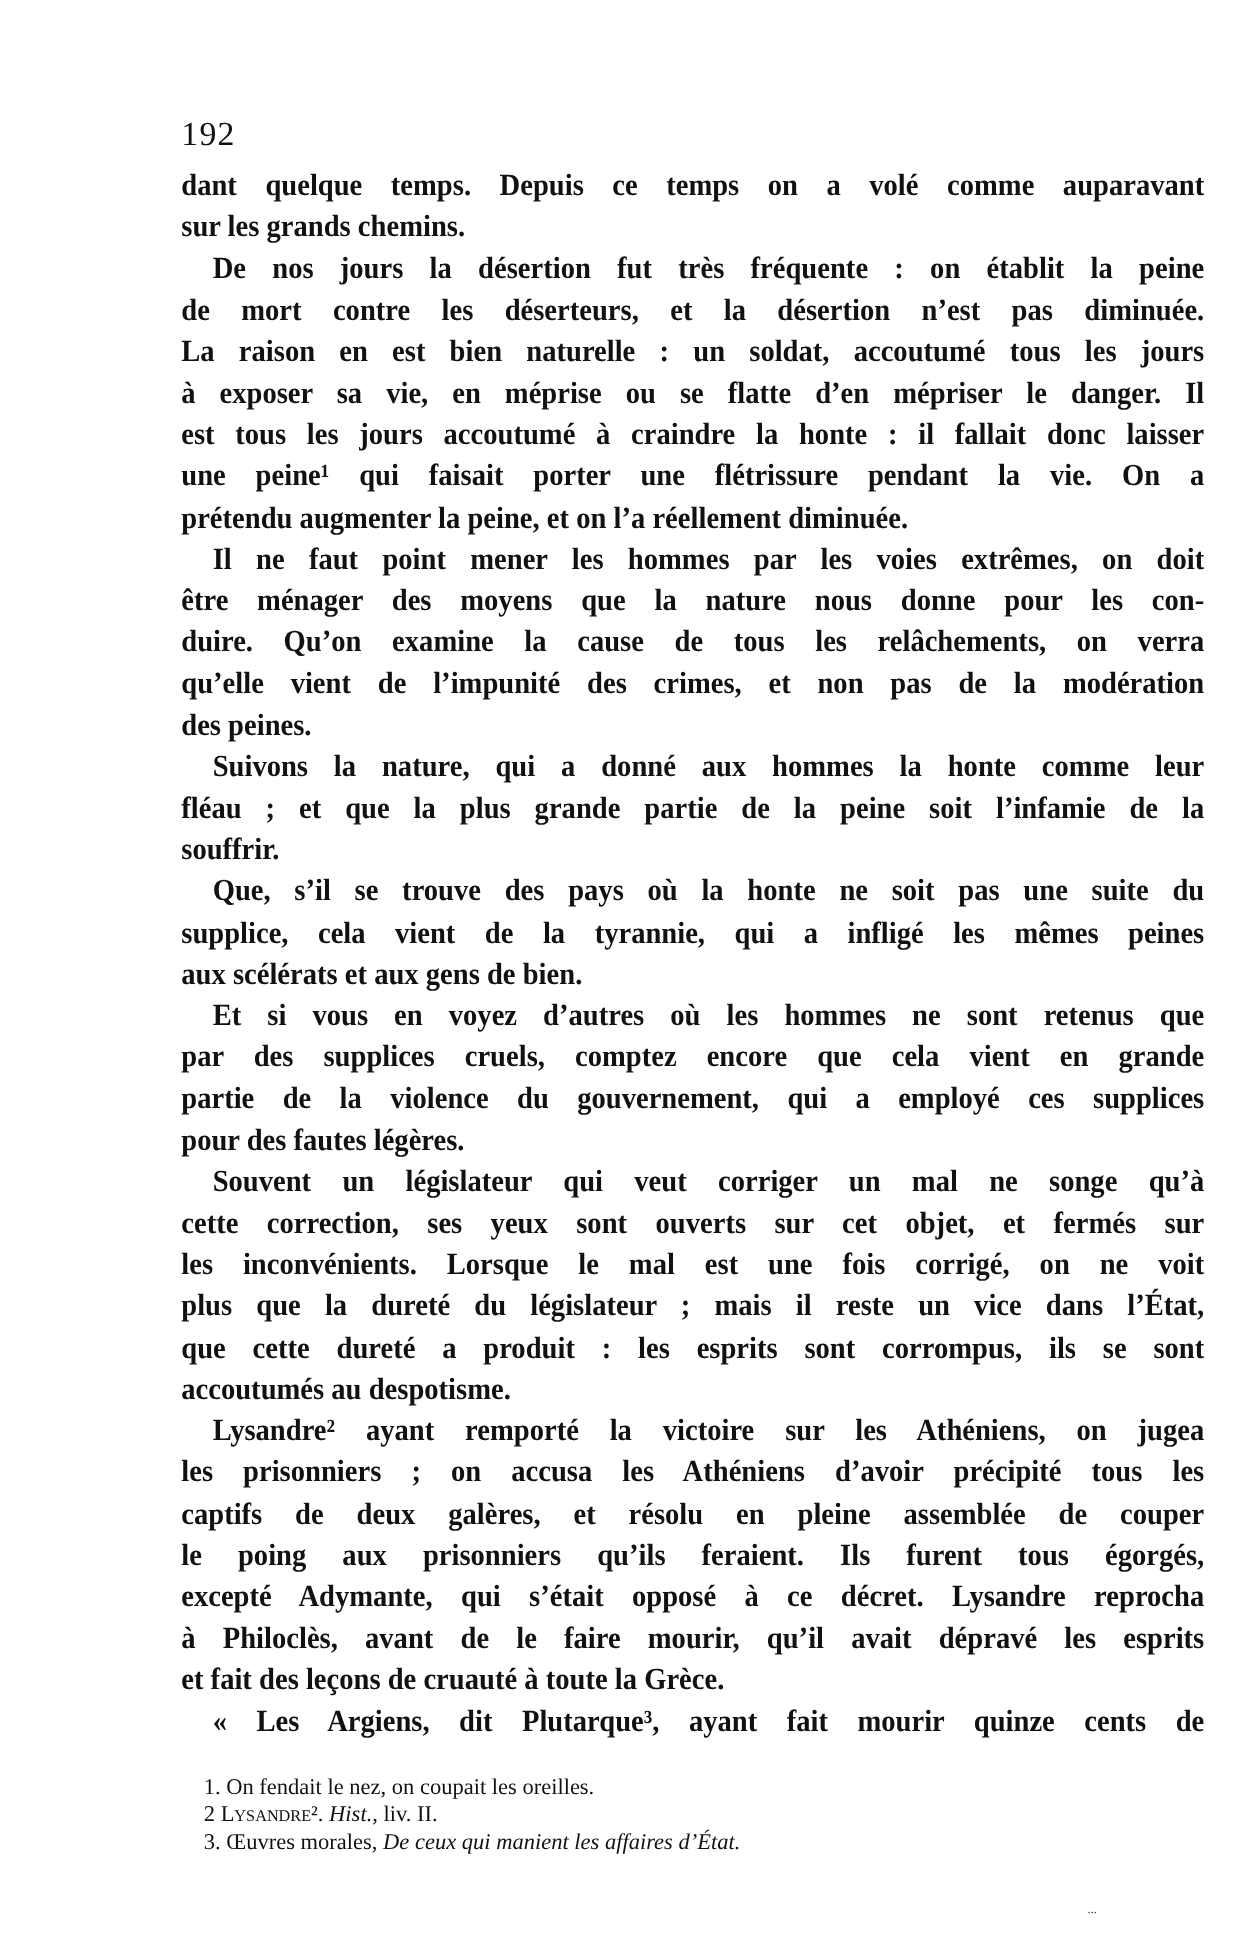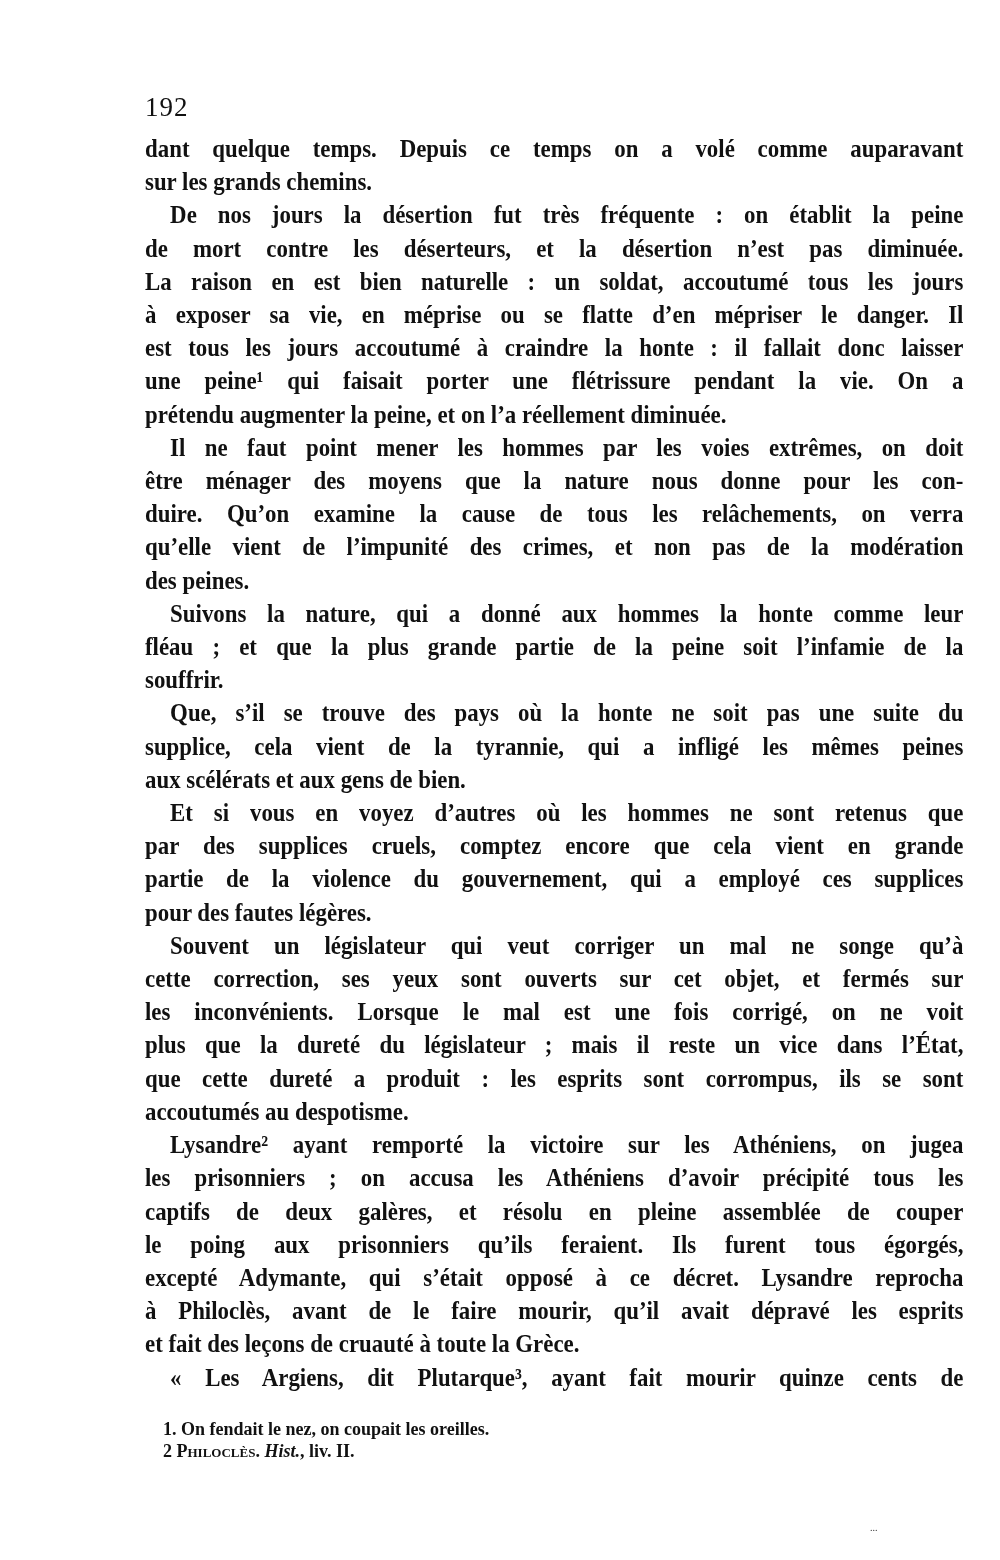--- a/index.html
+++ b/index.html
@@ -57,21 +57,21 @@
     }
     .line.indent {
       padding-left: 27px;
     }
     .footnotes {
       position: absolute;
       left: 163px;
       top: 1418px;
       font-size: 18px;
       line-height: 22px;
-      font-weight: 700;
+      font-weight: 400;
     }
     .footnote {
       white-space: nowrap;
     }
     .smallcaps {
       font-variant: small-caps;
     }
     .it {
       font-style: italic;
       margin-top: 32px;
@@ -134,18 +134,22 @@
     </div>
 </div>
 
 <div class="footnotes">
   <div class="footnote">
     <span>1.</span>
     <span>On fendait le nez, on coupait les oreilles.</span>
   </div>
   <div class="footnote">
     <span>2</span>
-    <span class="smallcaps">Philoclès.</span>
+    <span class="smallcaps">Lysandre².</span>
     <span class="it">Hist.</span><span>, liv. II.</span>
+  </div>
+  <div class="footnote">
+    <span>3.</span>
+    <span>Œuvres morales, </span><span class="it">De ceux qui manient les affaires d’État.</span>
   </div>
 </div>
 
 <div class="page-signature">...</div>
 
 </body></html>

